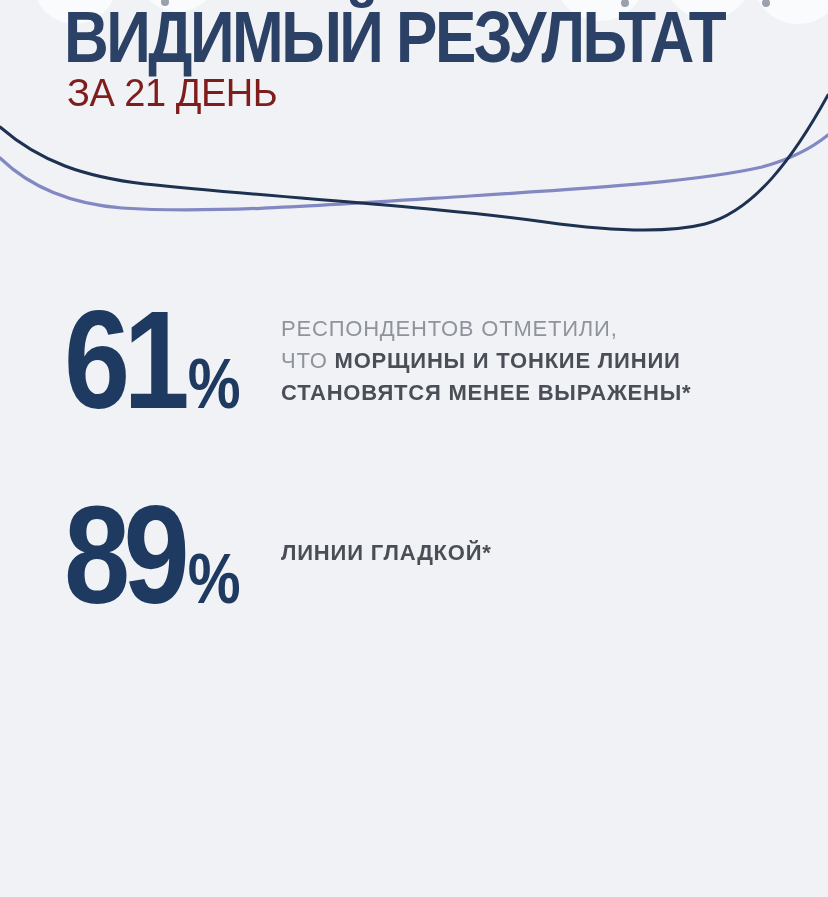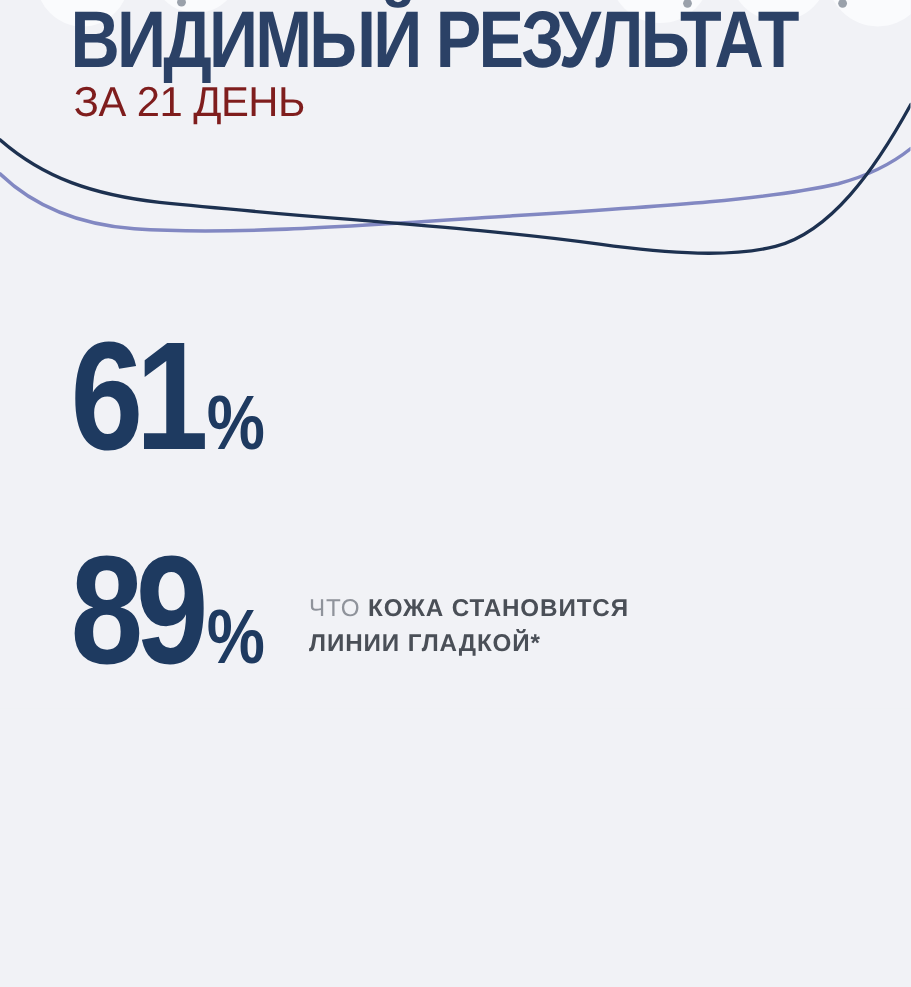--- a/index.html
+++ b/index.html
@@ -122,26 +122,30 @@
   <div class="subtitle">ЗА 21 ДЕНЬ</div>
 
   <svg class="curves" width="828" height="260" viewBox="0 0 828 260">
     <path d="M 0,158 C 30,187 70,204 122,208 C 210,214 330,205 470,196 C 610,187 700,181 762,167 C 788,160 812,148 828,135" fill="none" stroke-width="3.2" stroke-linecap="round" stroke="#8288c2"></path>
     <path d="M 0,127 C 40,162 85,177 145,184 C 290,199 430,206 545,222 C 610,231 665,234 705,224 C 755,211 795,155 828,95" fill="none" stroke-width="3" stroke-linecap="round" stroke="#1d3150"></path>
   </svg>
 
   <div class="stat-num num-1">
     <span>61</span><span class="pct">%</span>
   </div>
+  <div class="stat-desc desc-1">
+    <div><span>РЕСПОНДЕНТОВ ОТМЕТИЛИ,</span><span class="b"></span></div>
+    <div><span>ЧТО </span><span class="b">МОРЩИНЫ И ТОНКИЕ ЛИНИИ</span></div>
+    <div><span></span><span class="b">СТАНОВЯТСЯ МЕНЕЕ ВЫРАЖЕНЫ*</span></div>
+  </div>
 
   <div class="stat-num num-2">
     <span>89</span><span class="pct">%</span>
   </div>
   <div class="stat-desc desc-2">
-    <div><span>ЧТО </span><span class="b">КОЖА СТАНОВИТСЯ</span></div>
     <div><span></span><span class="b">ЛИНИИ ГЛАДКОЙ*</span></div>
   </div>
 
   <div class="stat-num num-3">
     <span>67</span><span class="pct">%</span>
   </div>
   <div class="stat-desc desc-3">
   </div>
 
   <div class="fab">

